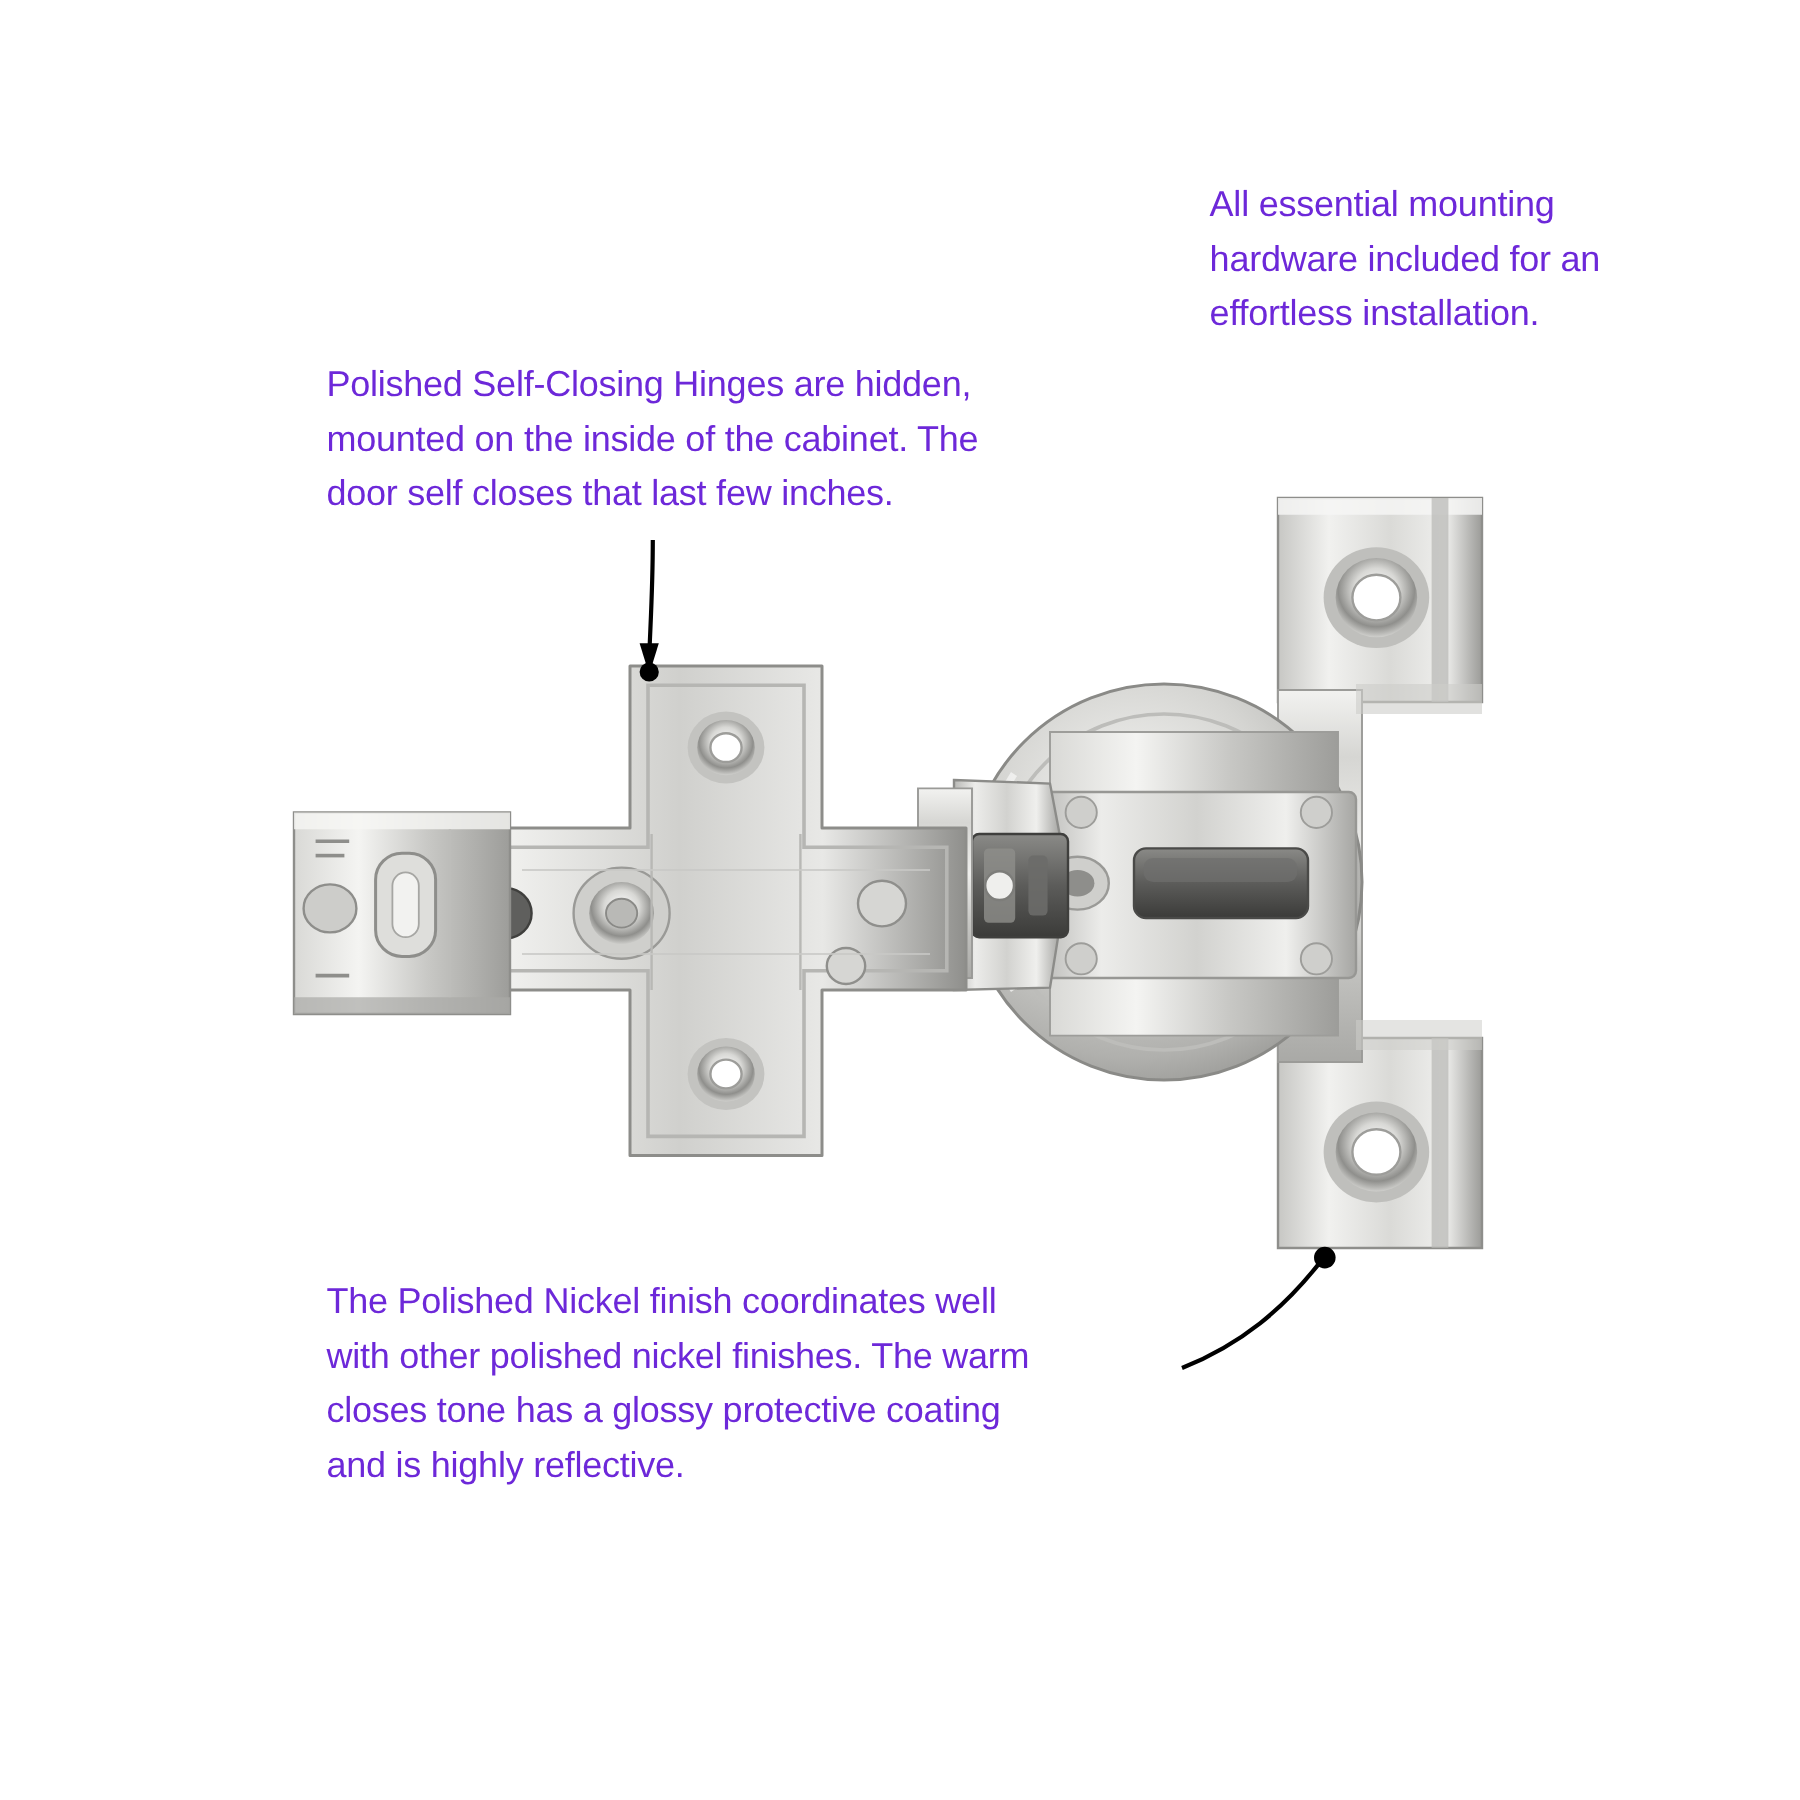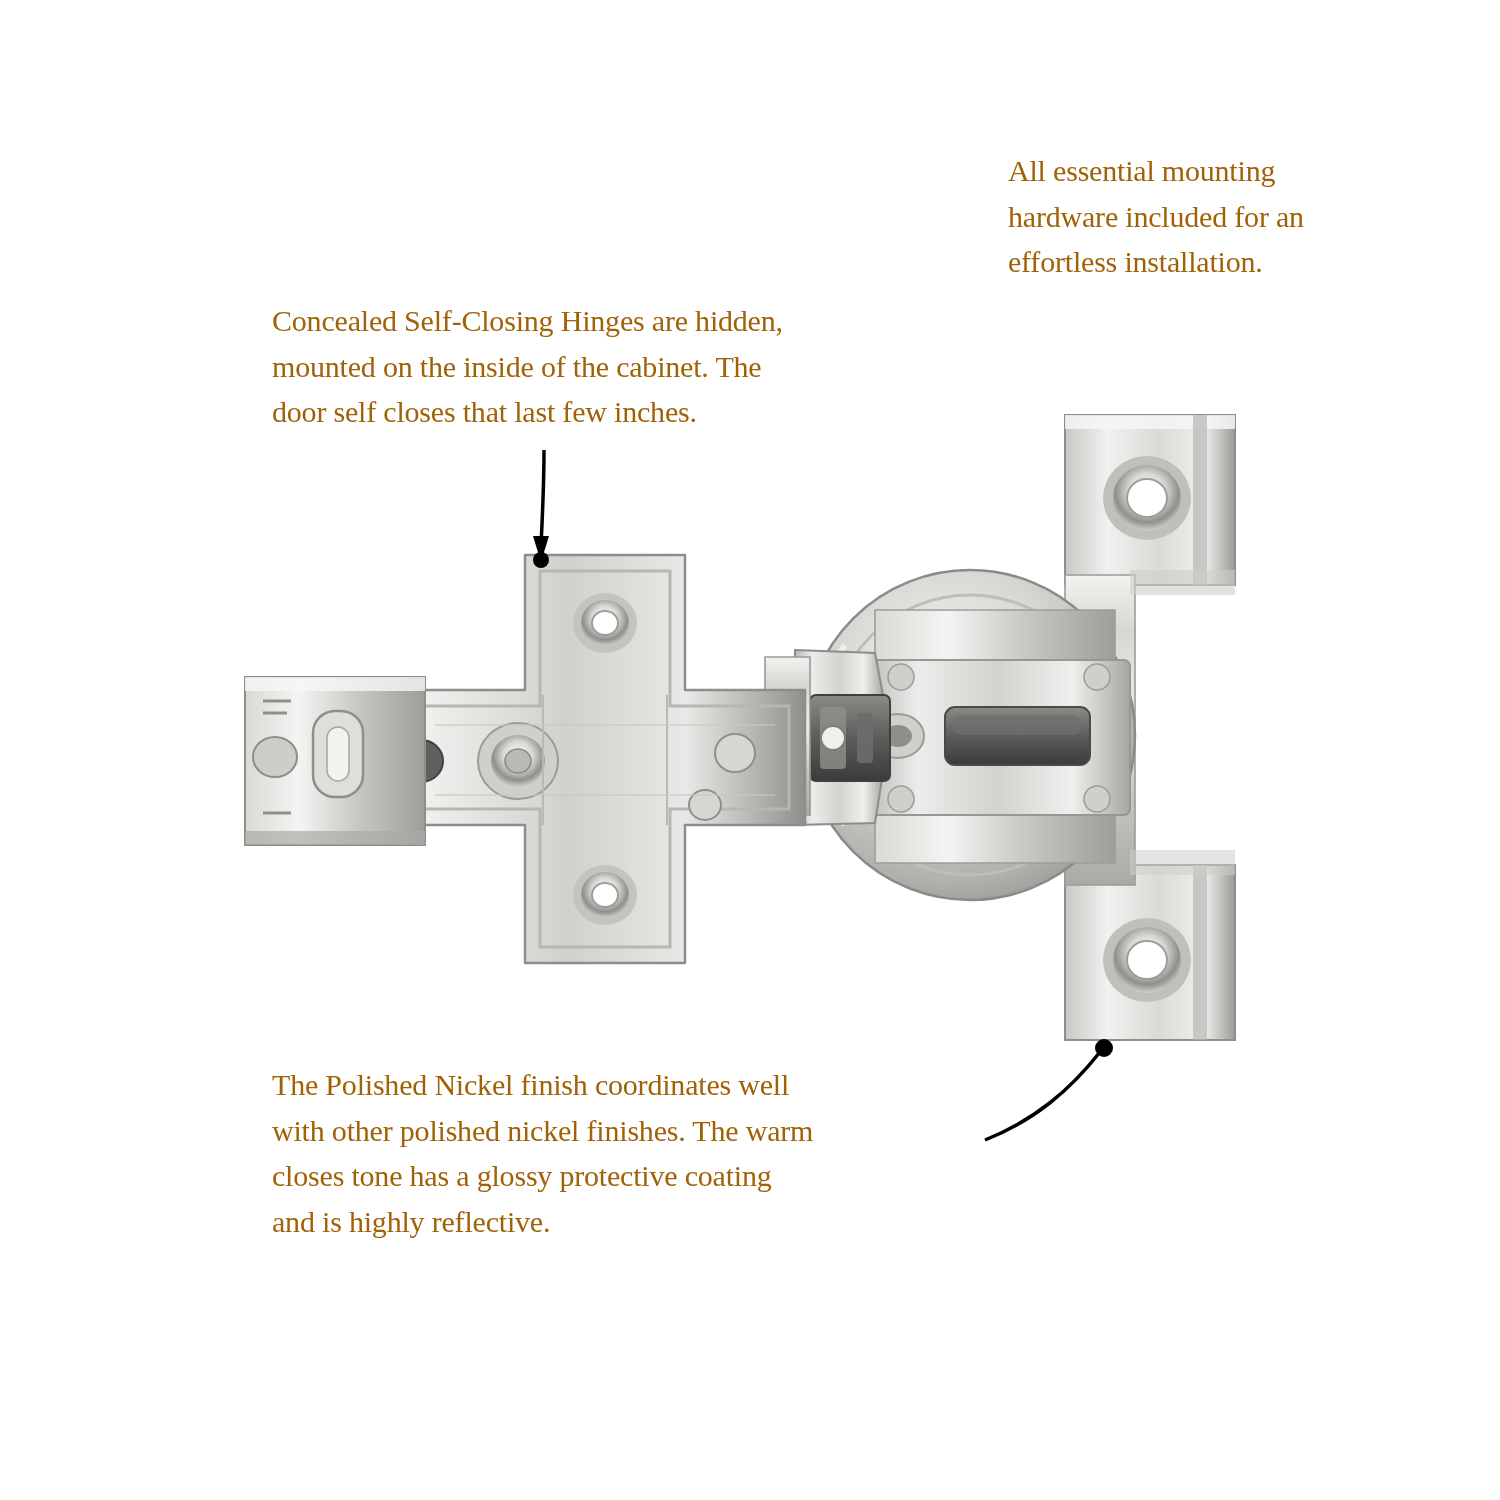--- a/index.html
+++ b/index.html
@@ -11,24 +11,24 @@
     position: relative;
     width: 1500px;
     height: 1500px;
     background: #ffffff;
     overflow: hidden;
     font-family: "Liberation Sans", sans-serif;
   }
 
   .callout {
     position: absolute;
-    color: #a16207;
+    color: #6d28d9;
     font-size: 30px;
     line-height: 1.52;
-    font-family: Liberation Serif, serif;
+    font-family: Liberation Sans, sans-serif;
     white-space: pre-line;
     letter-spacing: -0.2px;
   }
 
   #callout-hardware {
     left: 1008px;
     top: 148px;
     width: 420px;
   }
   #callout-hinges {
@@ -255,21 +255,21 @@
     <g>
       <path d="M985 1140 C1035 1120, 1070 1090, 1100 1052" stroke="#000000" stroke-width="3.5" fill="none"></path>
       <circle cx="1104" cy="1048" r="9" fill="#000000"></circle>
     </g>
   </svg>
 
   <div class="callout" id="callout-hardware">All essential mounting
 hardware included for an
 effortless installation.</div>
 
-  <div class="callout" id="callout-hinges">Concealed Self-Closing Hinges are hidden,
+  <div class="callout" id="callout-hinges">Polished Self-Closing Hinges are hidden,
 mounted on the inside of the cabinet. The
 door self closes that last few inches.</div>
 
   <div class="callout" id="callout-finish">The Polished Nickel finish coordinates well
 with other polished nickel finishes. The warm
 closes tone has a glossy protective coating
 and is highly reflective.</div>
 
 </div>
 

